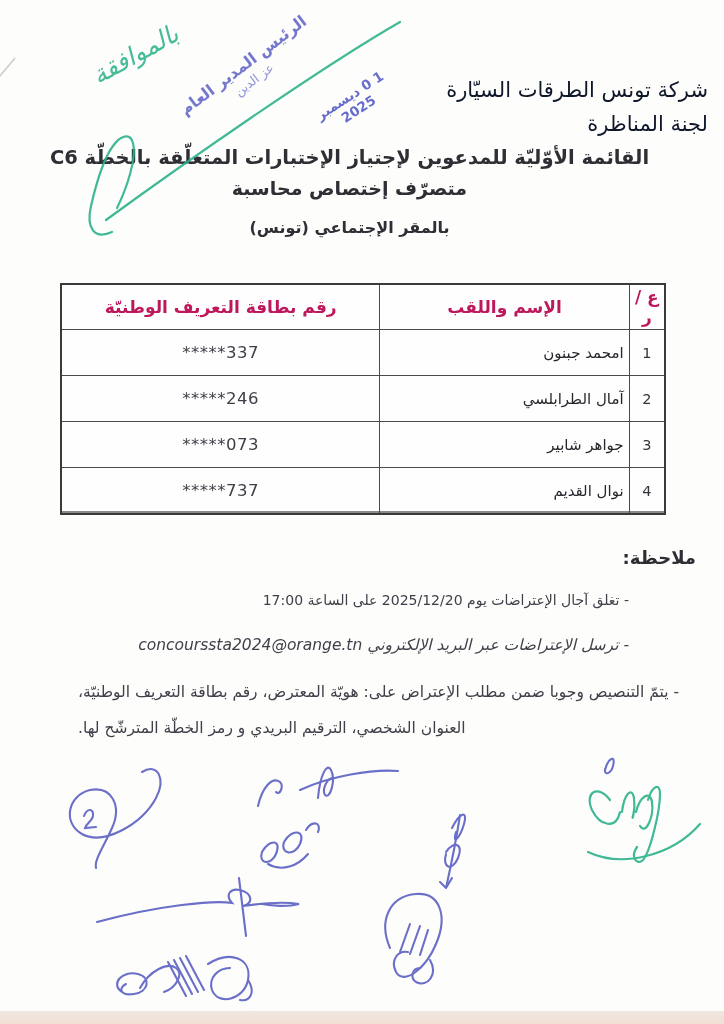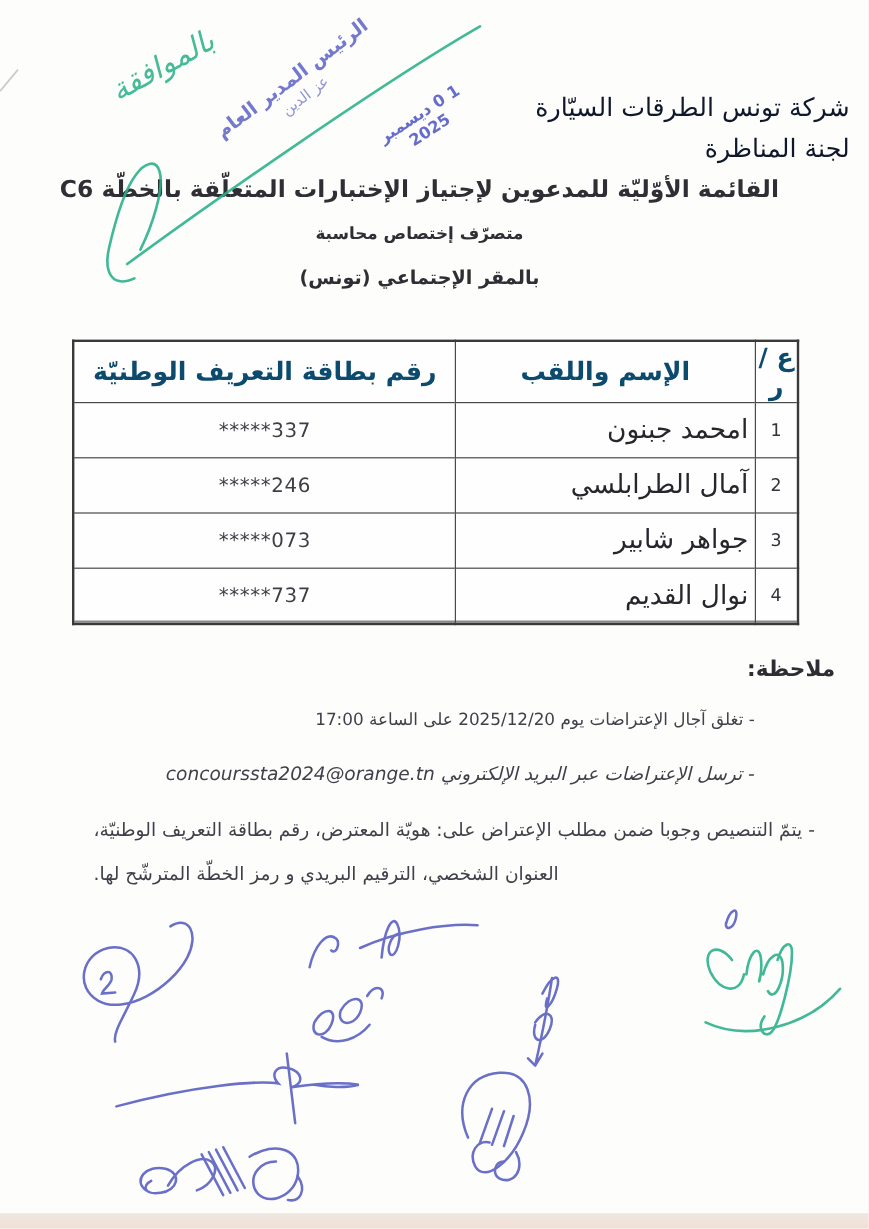--- a/index.html
+++ b/index.html
@@ -8,34 +8,34 @@
     background:#fdfdfc;overflow:hidden;direction:rtl;
     font-family:"DejaVu Sans",sans-serif;
   }
   
   .org{position:absolute;top:74px;right:16px;text-align:right;color:#0f172a;
        font-size:21px;line-height:1.6;}
   
   .title{position:absolute;top:146px;left:30px;right:55px;text-align:center;
          color:#2e2e34;font-weight:bold;}
   .title .t1{font-size:19.5px;}
-  .title .t2{font-size:14px;margin-top:18px;}
+  .title .t2{font-size:19px;margin-top:8px;}
   .title .t3{font-size:16px;margin-top:19px;}
   
   table.cand{position:absolute;top:283px;right:58px;width:606px;
              border-collapse:collapse;direction:rtl;background:#fefefe;}
   table.cand td,table.cand th{border:1px solid #4a4a4a;}
   table.cand{border:2px solid #3a3a3a;box-shadow:0 -2px 0 #8a8a8a inset;}
-  table.cand th{height:42px;font-size:21px;color:#0c4a6e;font-weight:bold;text-align:center;}
+  table.cand th{height:42px;font-size:17px;color:#be185d;font-weight:bold;text-align:center;}
   table.cand td{height:43px;}
   .col-num{width:36px;}
   .col-name{width:250px;}
   .col-id{width:320px;}
   td.c-num{font-size:14.5px;color:#33333a;text-align:center;}
-  td.c-name{font-size:22px;color:#26262d;text-align:right;padding-right:5px;}
+  td.c-name{font-size:15px;color:#26262d;text-align:right;padding-right:5px;}
   td.c-id{text-align:center;font-size:16.5px;color:#3e3e47;letter-spacing:.5px;}
   .ltr{direction:ltr;unicode-bidi:bidi-override;display:inline-block;}
   
   .note-h{position:absolute;top:547px;right:28px;font-size:18px;font-weight:bold;color:#2d2d33;}
   .note-i1{position:absolute;top:592px;right:95px;font-size:14px;color:#40404a;}
   .note-i2{position:absolute;top:636px;right:95px;font-size:15.5px;color:#40404a;font-style:italic;}
   .note-i3{position:absolute;top:674px;right:14px;left:78px;font-size:15.5px;color:#40404a;
            line-height:2.35;text-align:left;}
   
   .approval{position:absolute;top:40px;left:88px;transform:rotate(-29deg);

